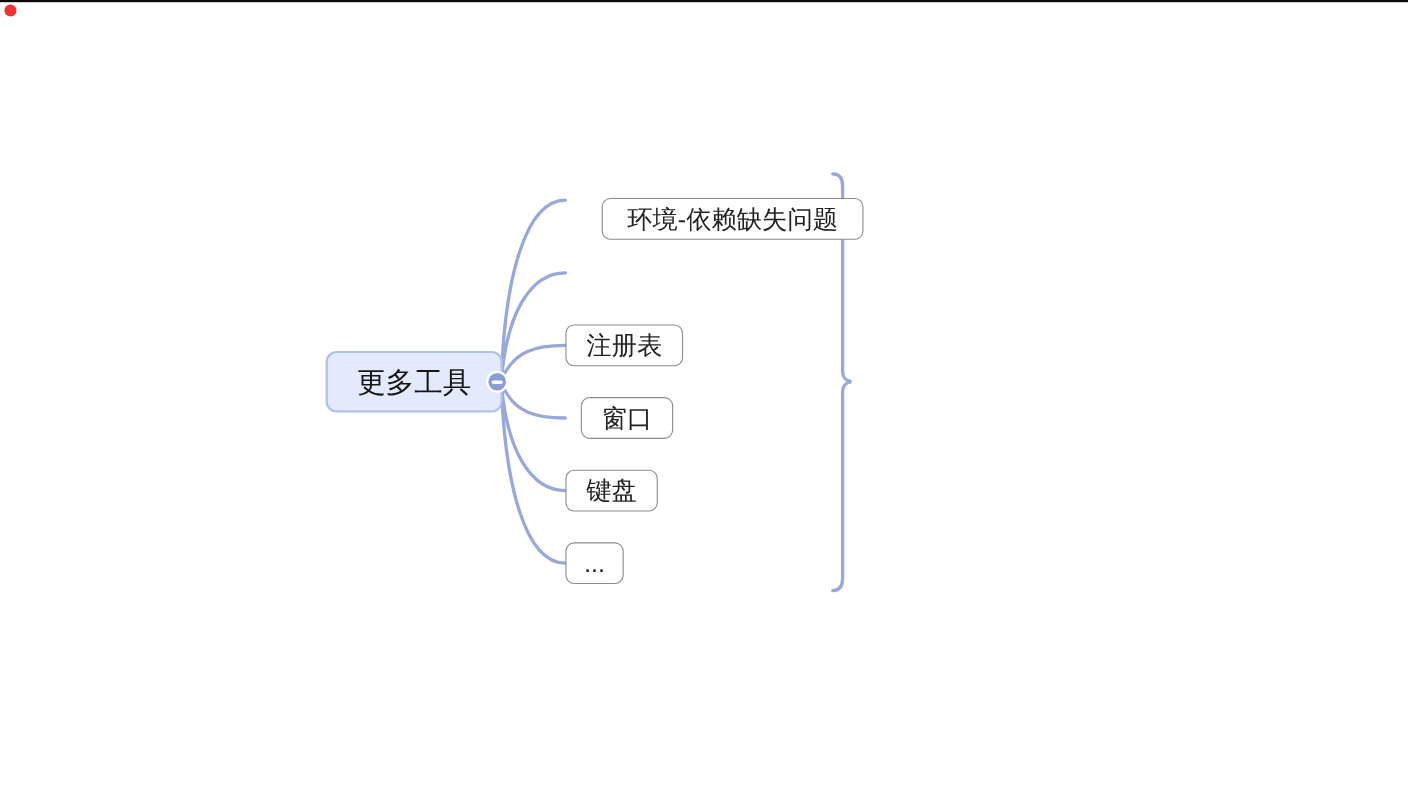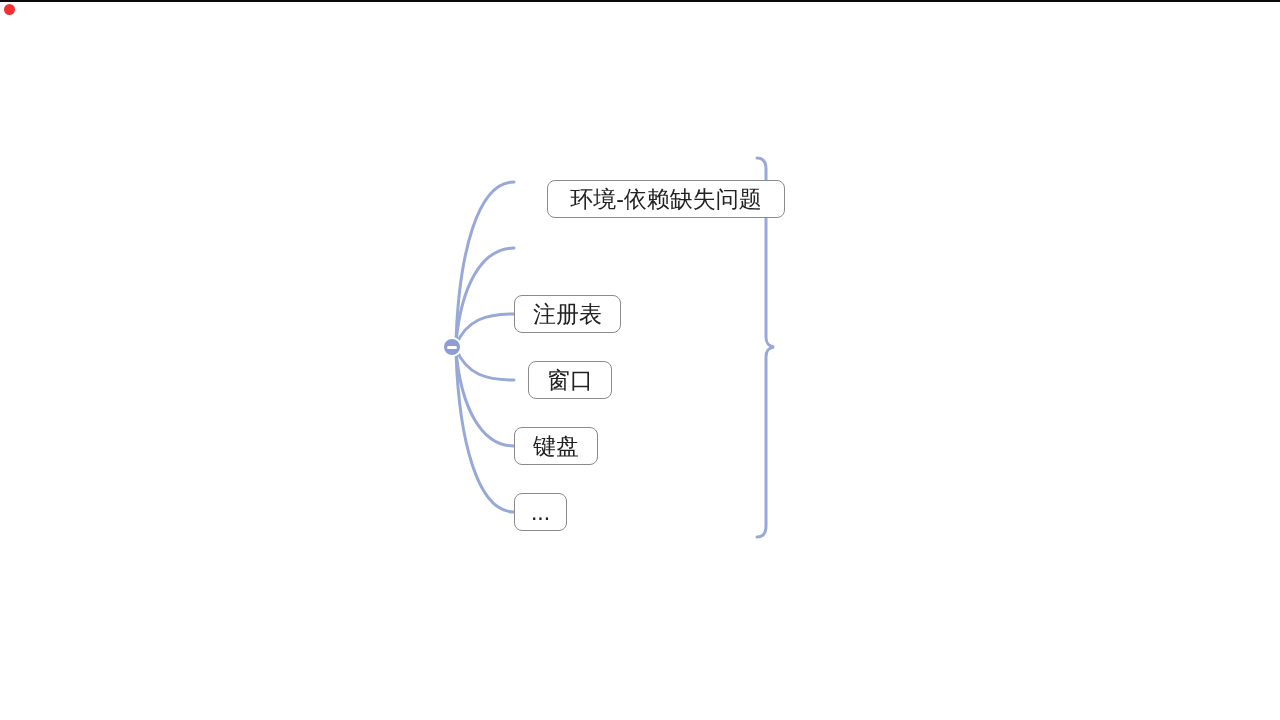--- a/index.html
+++ b/index.html
@@ -97,20 +97,23 @@
       <path d="M456,349 C467,375 487,380 514,380"></path>
       <path d="M456,351 C461,407 481,446 514,446"></path>
       <path d="M456,353 C459,439 477,512 514,512"></path>
       <path d="M757,158 C763,158 766,162 766,169 L766,337 C766,343 768,346 774,347 C768,348 766,351 766,357 L766,526 C766,533 763,537 757,537"></path>
     </g>
   </svg>
 
   <div class="top-edge"></div>
   <div class="click-marker"></div>
 
+  <div class="node node-root">
+    <span>更多工具</span>
+  </div>
 
   <div class="collapse-btn">
     <span class="minus"></span>
   </div>
 
   <div class="node node-c1">
     <span>环境-依赖缺失问题</span>
   </div>
   <div class="node node-c3">
     <span>注册表</span>

